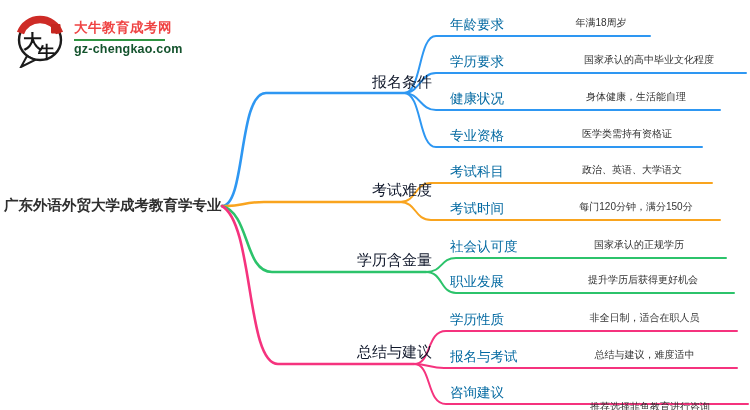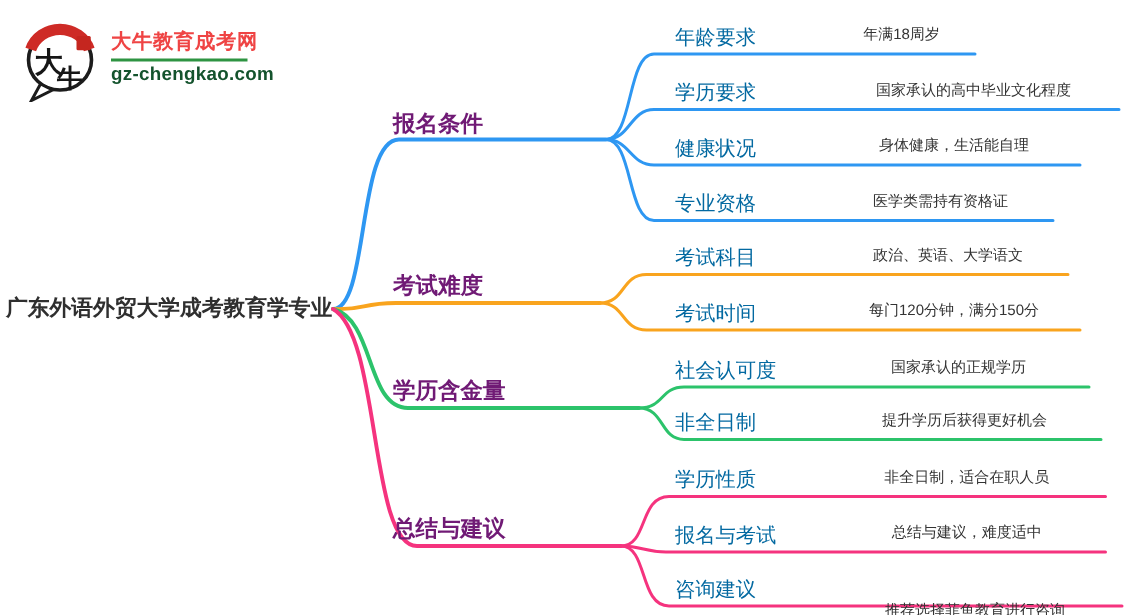--- a/index.html
+++ b/index.html
@@ -12,22 +12,22 @@
   svg.lines{position:absolute;left:0;top:0;}
   svg.lines path.main{stroke-width:2.6;fill:none;}
   svg.lines path.fork{stroke-width:2;fill:none;}
 
   .txt{position:absolute;white-space:nowrap;color:#333;}
   .root-label{
     left:4px;top:196px;width:214px;height:19px;text-align:center;
     font-size:14.5px;font-weight:600;color:#2f2f2f;letter-spacing:0px;
   }
   .b-label{
-    left:262px;width:170px;height:18px;text-align:left;
-    font-size:15px;font-weight:700;color:#701a75;
+    left:262px;width:170px;height:18px;text-align:right;
+    font-size:15px;font-weight:400;color:#0f172a;
   }
   .leaf-label{
     left:450px;width:105px;height:17px;text-align:left;
     font-size:13.5px;color:#0369a1;
   }
   .leaf-value{
     left:552px;height:17px;text-align:center;
     font-size:10px;color:#333;
   }
 
@@ -103,21 +103,21 @@
 
   <div class="txt b-label" style="top:181px">考试难度</div>
   <div class="txt leaf-label" style="top:163px">考试科目</div>
   <div class="txt leaf-value" style="top:163px;width:160px">政治、英语、大学语文</div>
   <div class="txt leaf-label" style="top:200px">考试时间</div>
   <div class="txt leaf-value" style="top:200px;width:168px">每门120分钟，满分150分</div>
 
   <div class="txt b-label" style="top:251px">学历含金量</div>
   <div class="txt leaf-label" style="top:238px">社会认可度</div>
   <div class="txt leaf-value" style="top:238px;width:174px">国家承认的正规学历</div>
-  <div class="txt leaf-label" style="top:273px">非全日制</div>
+  <div class="txt leaf-label" style="top:273px">职业发展</div>
   <div class="txt leaf-value" style="top:273px;width:182px">提升学历后获得更好机会</div>
 
   <div class="txt b-label" style="top:343px">总结与建议</div>
   <div class="txt leaf-label" style="top:311px">学历性质</div>
   <div class="txt leaf-value" style="top:311px;width:185px">非全日制，适合在职人员</div>
   <div class="txt leaf-label" style="top:348px">报名与考试</div>
   <div class="txt leaf-value" style="top:348px;width:185px">总结与建议，难度适中</div>
   <div class="txt leaf-label" style="top:384px">咨询建议</div>
   <div class="txt leaf-value" style="top:400px;width:196px">推荐选择菲鱼教育进行咨询</div>
 

